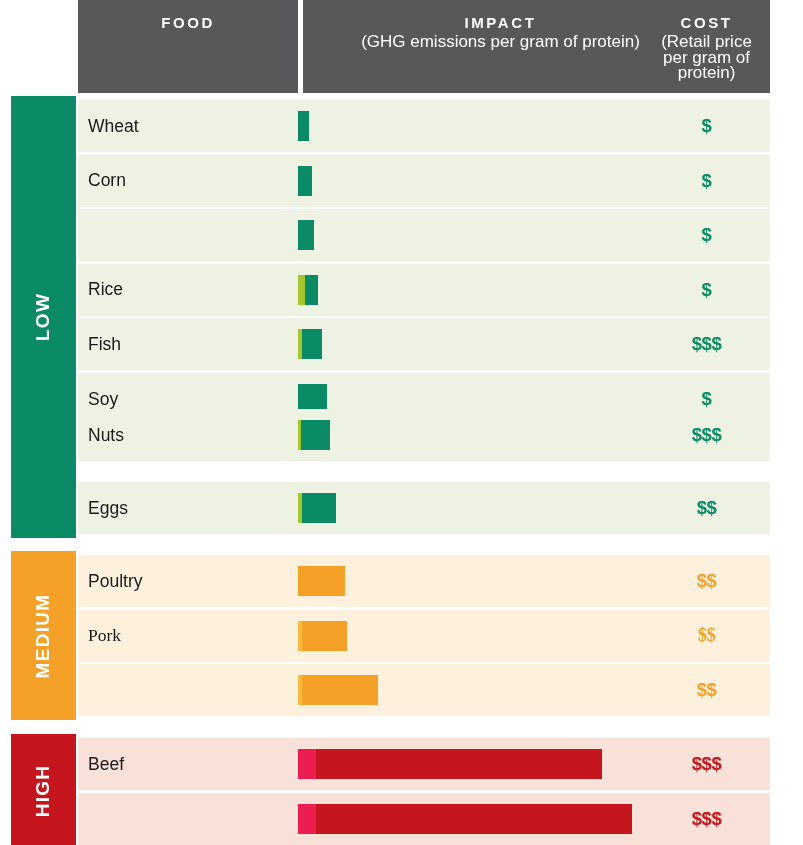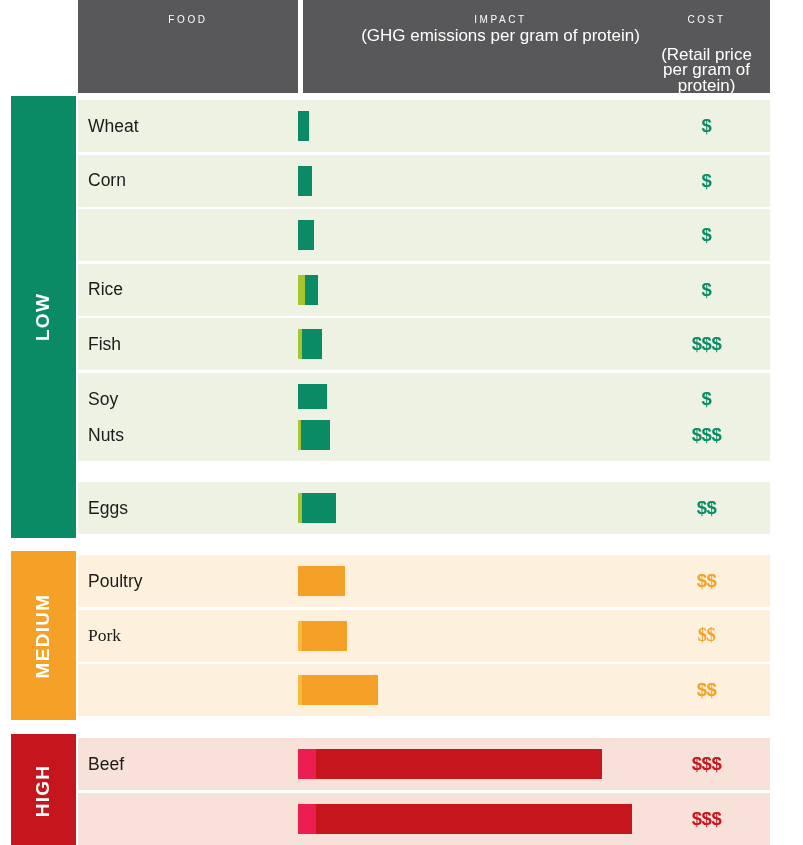--- a/index.html
+++ b/index.html
@@ -24,26 +24,26 @@
     background: #58585a;
     color: #ffffff;
     display: flex;
     flex-direction: column;
     align-items: center;
     justify-content: flex-start;
     padding-top: 14px;
   }
   .hdr-food   { left: 78px;  width: 220px; }
   .hdr-impact { left: 303px; width: 395px; }
-  .hdr-cost   { left: 643px; width: 127px; justify-content: space-between; }
+  .hdr-cost   { left: 643px; width: 127px; }
 
   .hdr-title {
-    font-size: 10px;
+    font-size: 15px;
     letter-spacing: 2.6px;
-    font-weight: 400;
+    font-weight: 700;
     white-space: nowrap;
   }
   .hdr-sub {
     font-size: 17px;
     line-height: 15.5px;
     text-align: center;
     margin-top: 3px;
     padding: 0 6px;
   }
 

